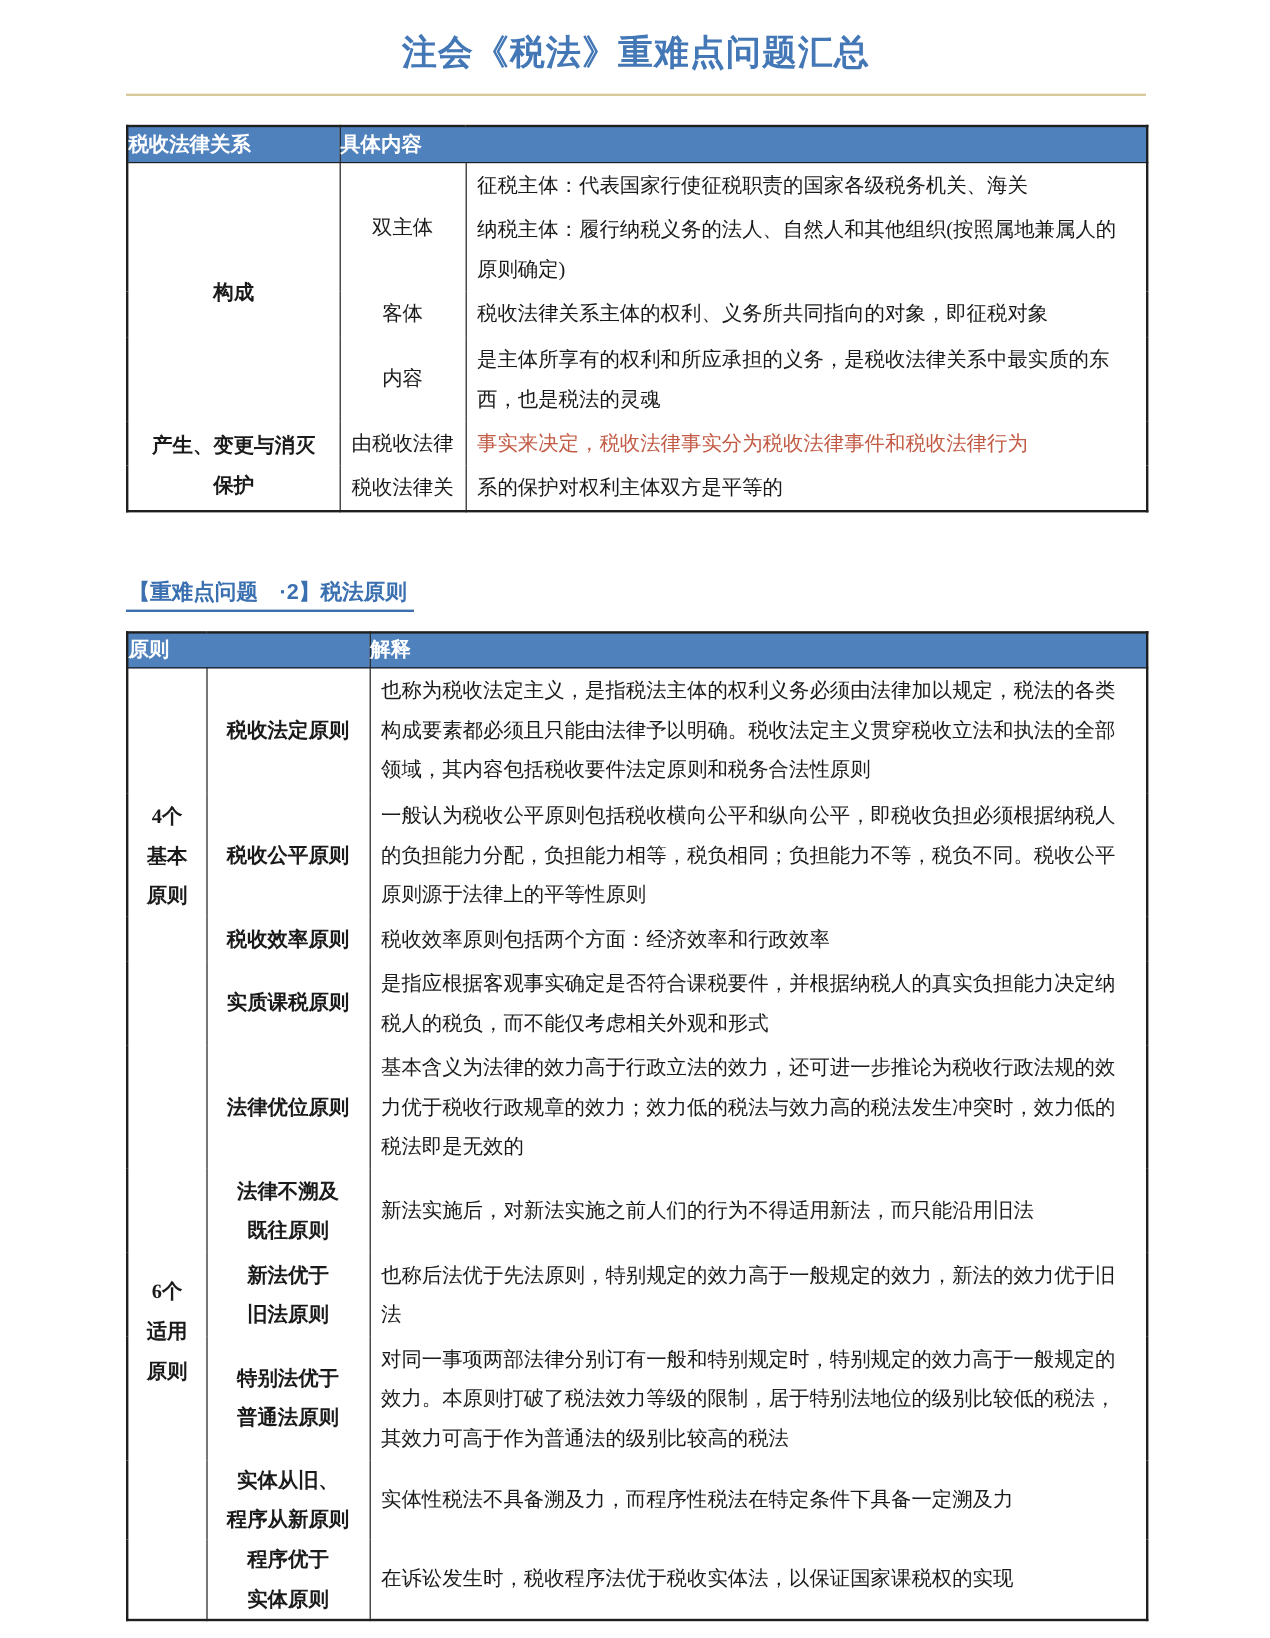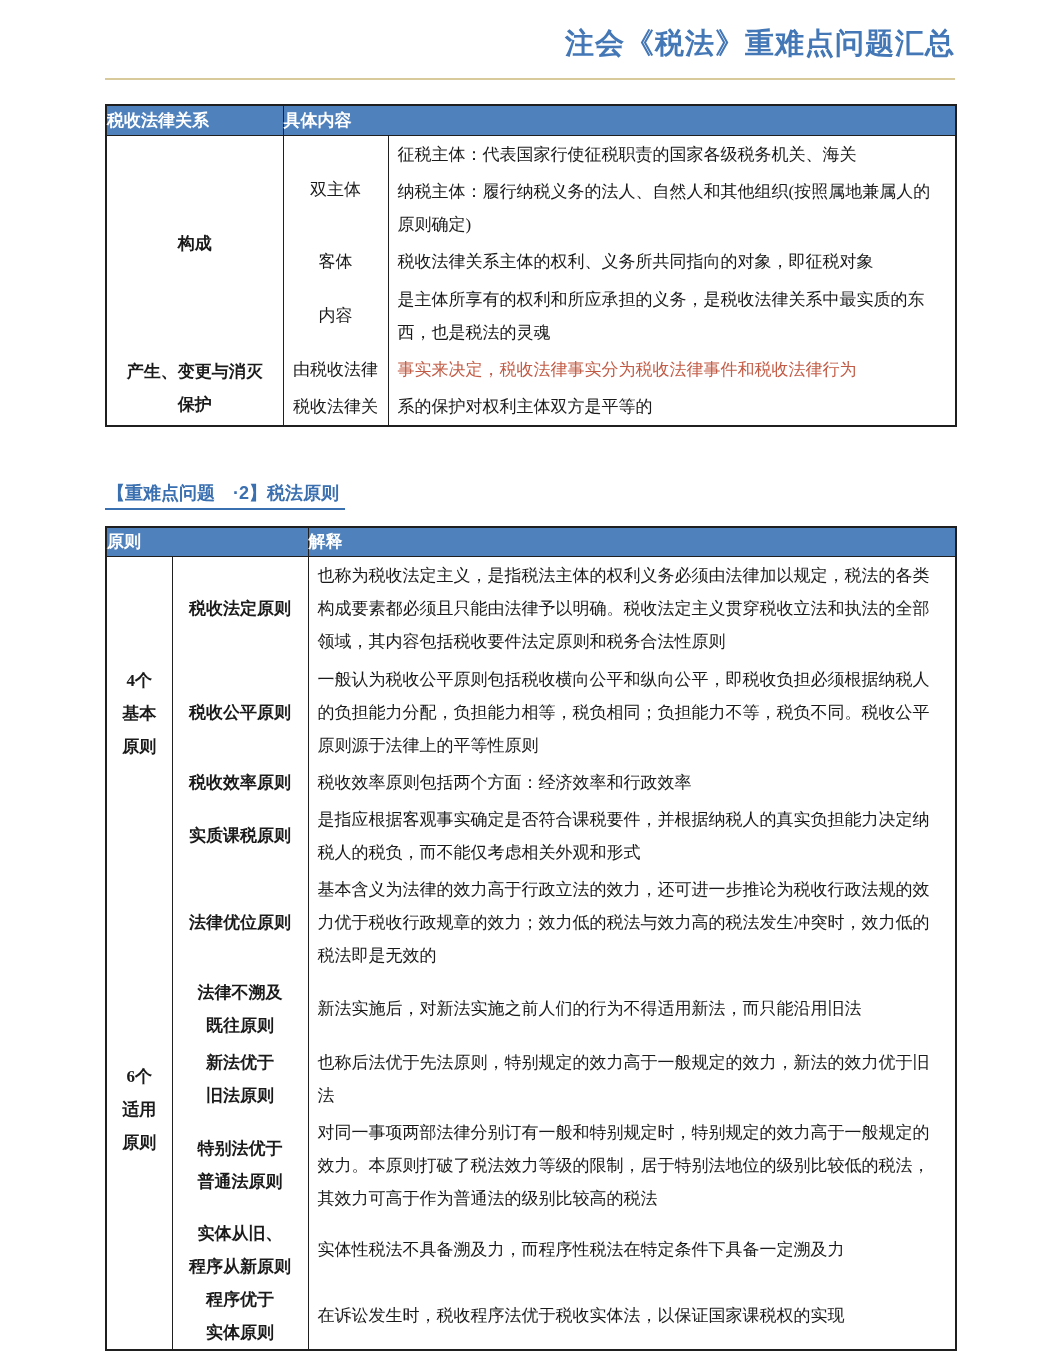--- a/index.html
+++ b/index.html
@@ -6,21 +6,21 @@
   html, body { background: #ffffff; }
   body {
     width: 1058px;
     min-height: 1365px;
     font-family: "Liberation Serif", "DejaVu Serif", serif;
     color: var(--text-black, #1a1a1a);
   }
   .page { padding: 24px 103px 40px 105px; }
 
   .doc-title {
-    text-align: right;
+    text-align: center;
     font-size: 29px;
     font-weight: bold;
     color: var(--accent-blue, #4377B6);
     letter-spacing: 1px;
     font-family: "Liberation Sans", "DejaVu Sans", sans-serif;
   }
   .title-rule {
     margin-top: 14px;
     border-bottom: 2px solid var(--rule-tan, #D9CA9C);
   }

